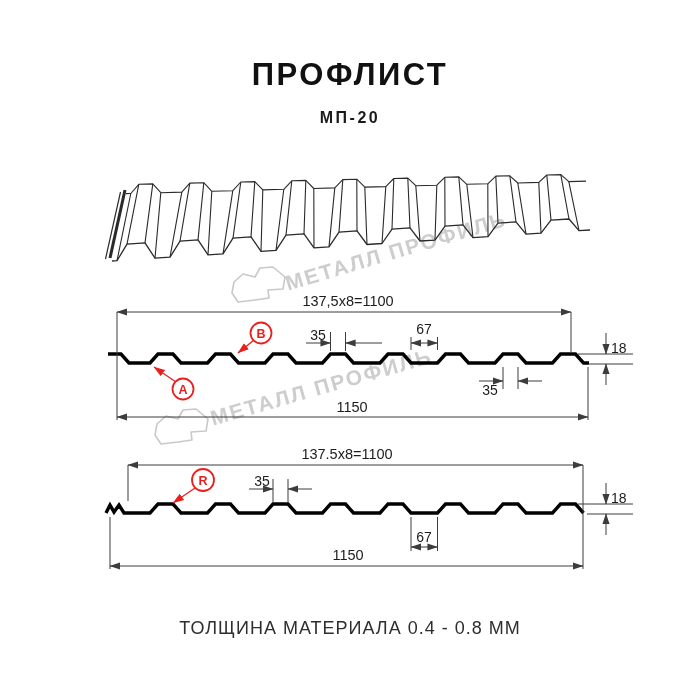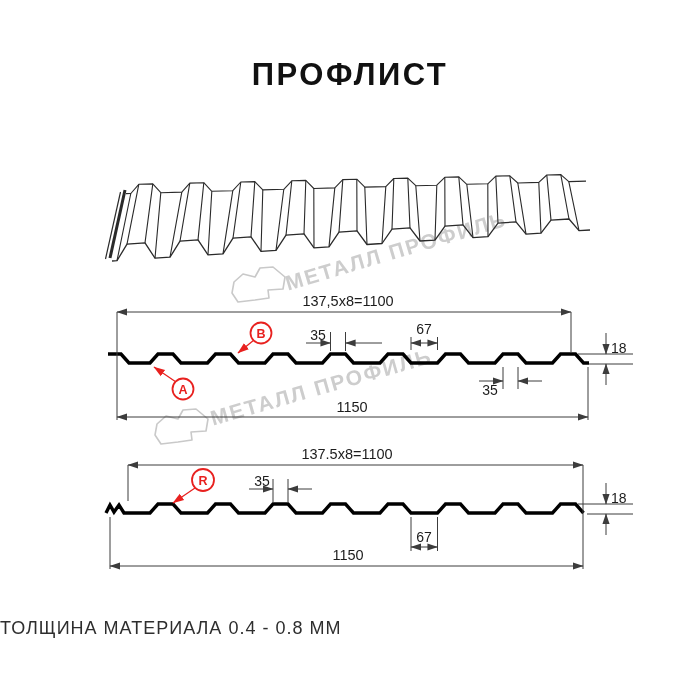--- a/index.html
+++ b/index.html
@@ -2,21 +2,21 @@
 <html><head>
 <meta charset="utf-8">
 <style>
   html,body{margin:0;padding:0;background:#fff;}
   .page{position:relative;width:700px;height:700px;background:#ffffff;overflow:hidden;
         font-family:"Liberation Sans",sans-serif;}
   
   .hdr{position:absolute;left:0;top:0;width:700px;text-align:center;z-index:3;}
   .hdr h1{margin:16px;margin-top:57px;font-size:31px;font-weight:700;letter-spacing:2.5px;color:#111;}
   .model{margin-top:7px;font-size:16px;font-weight:600;letter-spacing:2.5px;color:#1a1a1a;}
-  .ftr{position:absolute;left:0;top:618px;width:700px;text-align:left;z-index:3;
+  .ftr{position:absolute;left:0;top:618px;width:700px;text-align:center;z-index:3;
        font-size:18px;letter-spacing:1px;color:#2e2e2e;font-weight:500;}
   
   .wm-text{position:absolute;z-index:1;font-size:21px;font-weight:700;letter-spacing:2px;
            color:#cdcdcd;white-space:nowrap;transform-origin:0 50%;}
   .wm1{left:286px;top:272px;transform:rotate(-16.5deg);}
   .wm2{left:211px;top:407px;transform:rotate(-16deg);}
   .wm-logo{position:absolute;z-index:1;}
   .wm-logo polygon{fill:none;stroke:#c9c9c9;stroke-width:1.6;stroke-linejoin:round;}
   .logo1{left:229px;top:263px;width:57px;height:42px;}
   .logo2{left:152px;top:405px;width:57px;height:42px;}
@@ -32,20 +32,21 @@
   .redc{stroke:#e8211f;stroke-width:1.8;fill:#fff;}
   .redt{font-size:12.5px;font-weight:700;fill:#e8211f;text-anchor:middle;}
 </style>
 </head>
 <body>
 
 <div class="page">
 
   <div class="hdr">
     <h1>ПРОФЛИСТ</h1>
+    <div class="model">МП-20</div>
   </div>
 
   <svg class="wm-logo logo1" viewBox="0 0 57 40">
     <polygon points="5,18 14,10 26,13 31,4 44,3 56,13 54,25 39,26 40,34 26,36 9,38 3,29"></polygon>
   </svg>
   <div class="wm-text wm1">МЕТАЛЛ ПРОФИЛЬ</div>
 
   <svg class="wm-logo logo2" viewBox="0 0 57 40">
     <polygon points="5,18 14,10 26,13 31,4 44,3 56,13 54,25 39,26 40,34 26,36 9,38 3,29"></polygon>
   </svg>

